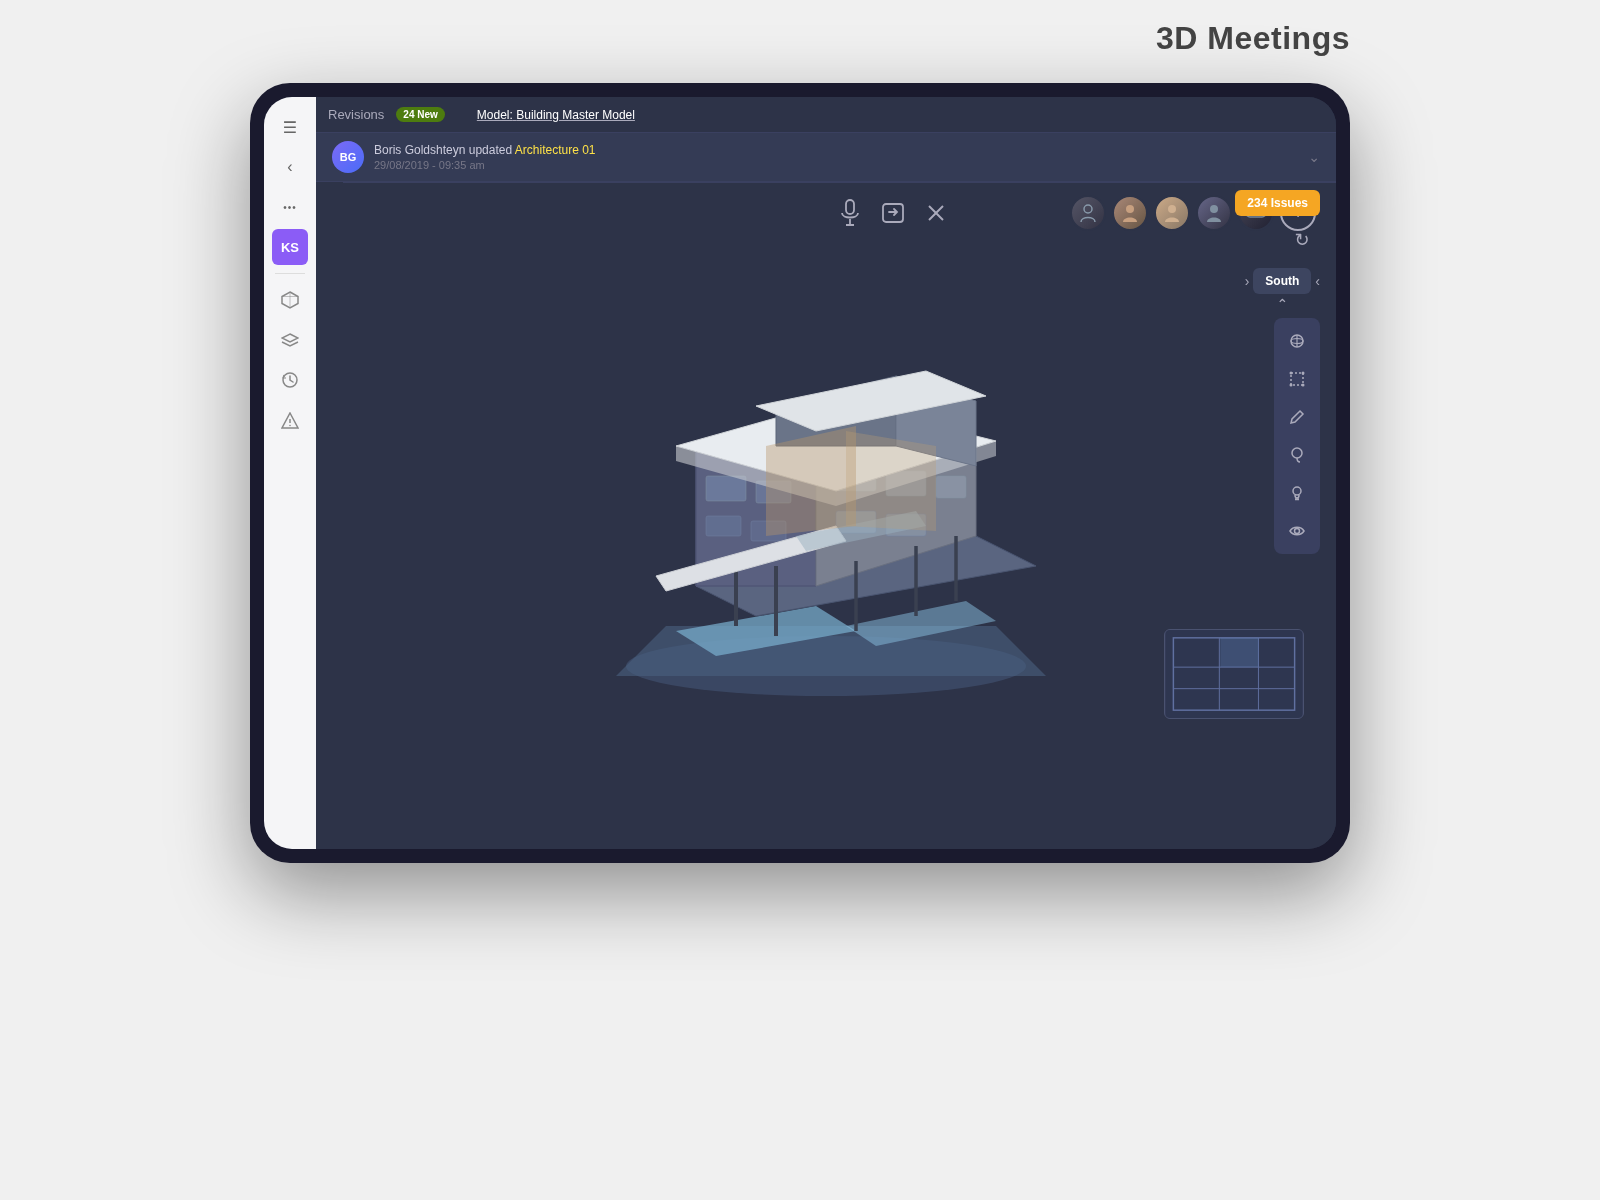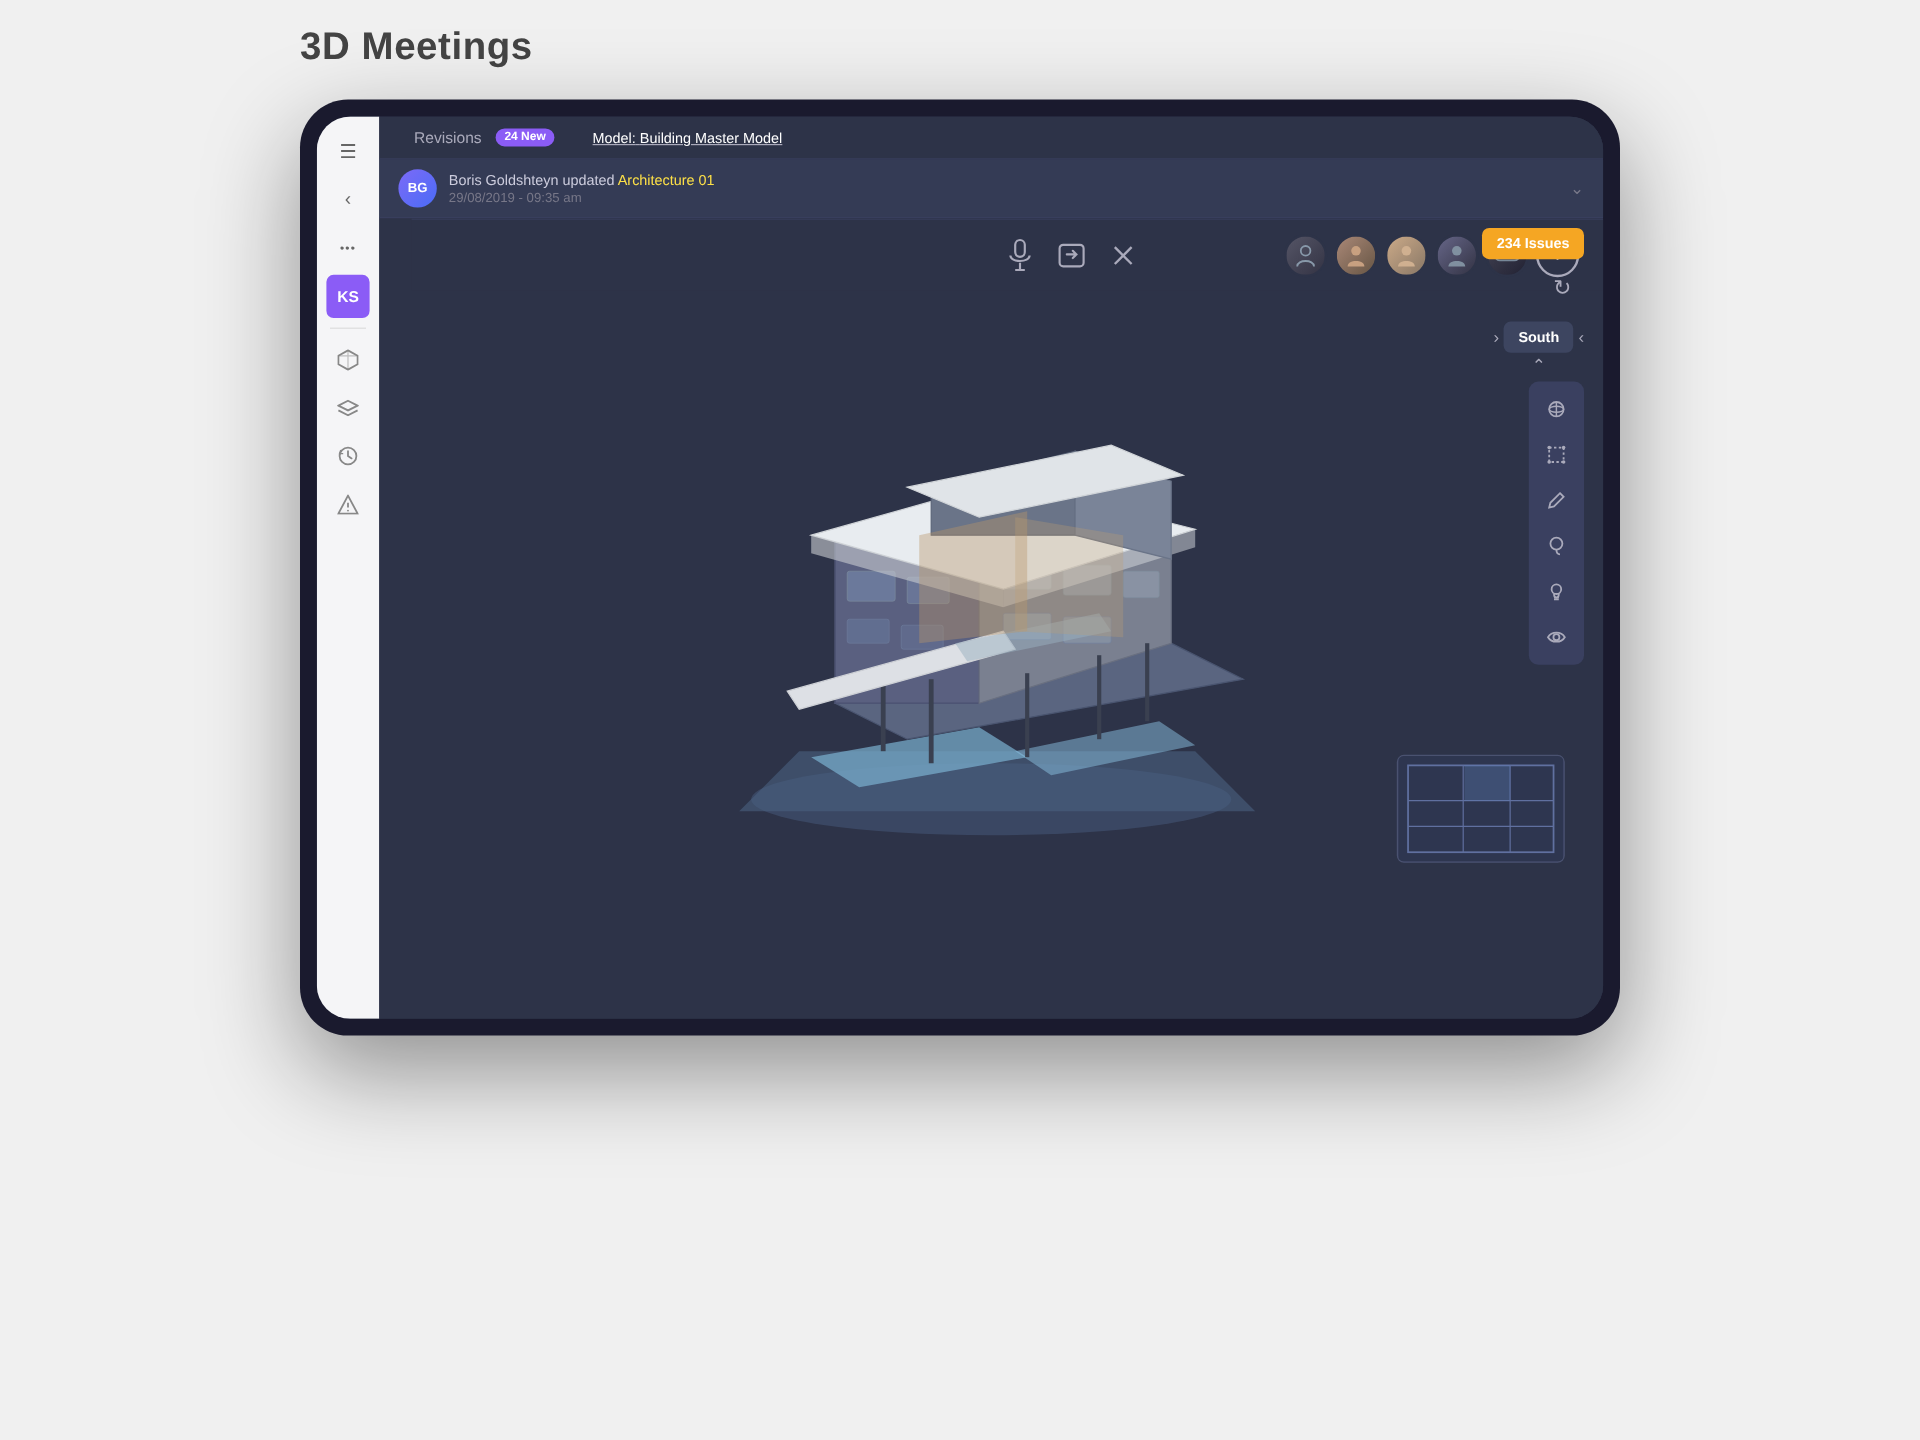--- a/index.html
+++ b/index.html
@@ -107,35 +107,35 @@
       flex: 1;
       display: flex;
       flex-direction: column;
       position: relative;
       overflow: hidden;
     }
 
     
     .top-bar {
       background: #2d3348;
-      padding: 10px 29px;
+      padding: 10px 12px;
       display: flex;
       align-items: flex-end;
       gap: 12px;
       border-bottom: 1px solid #3a4060;
     }
 
     .revisions-label {
       color: #aab;
       font-size: 13px;
       font-weight: 500;
     }
 
     .badge-new {
-      background: #8b5cf6;
+      background: #4d7c0f;
       color: white;
       font-size: 10px;
       font-weight: 700;
       padding: 2px 7px;
       border-radius: 10px;
     }
 
     .model-label {
       color: #aab;
       font-size: 12px;
@@ -394,21 +394,21 @@
       display: flex;
       flex-direction: column;
       align-items: center;
       gap: 2px;
       margin-top: 4px;
     }
   </style>
 </head>
 <body>
 
-<div style="position:relative; width:1100px; text-align:left; margin-bottom: 10px;">
+<div style="position:relative; width:1100px; text-align:right; margin-bottom: 10px;">
   <div class="watermark">3D Meeting</div>
   <h1 class="page-title">3D Meetings</h1>
 </div>
 
 <div class="tablet-frame">
   <div class="tablet-screen">
     <div class="app-layout">
 
       <div class="sidebar">
         <div class="sidebar-icon">☰</div>

